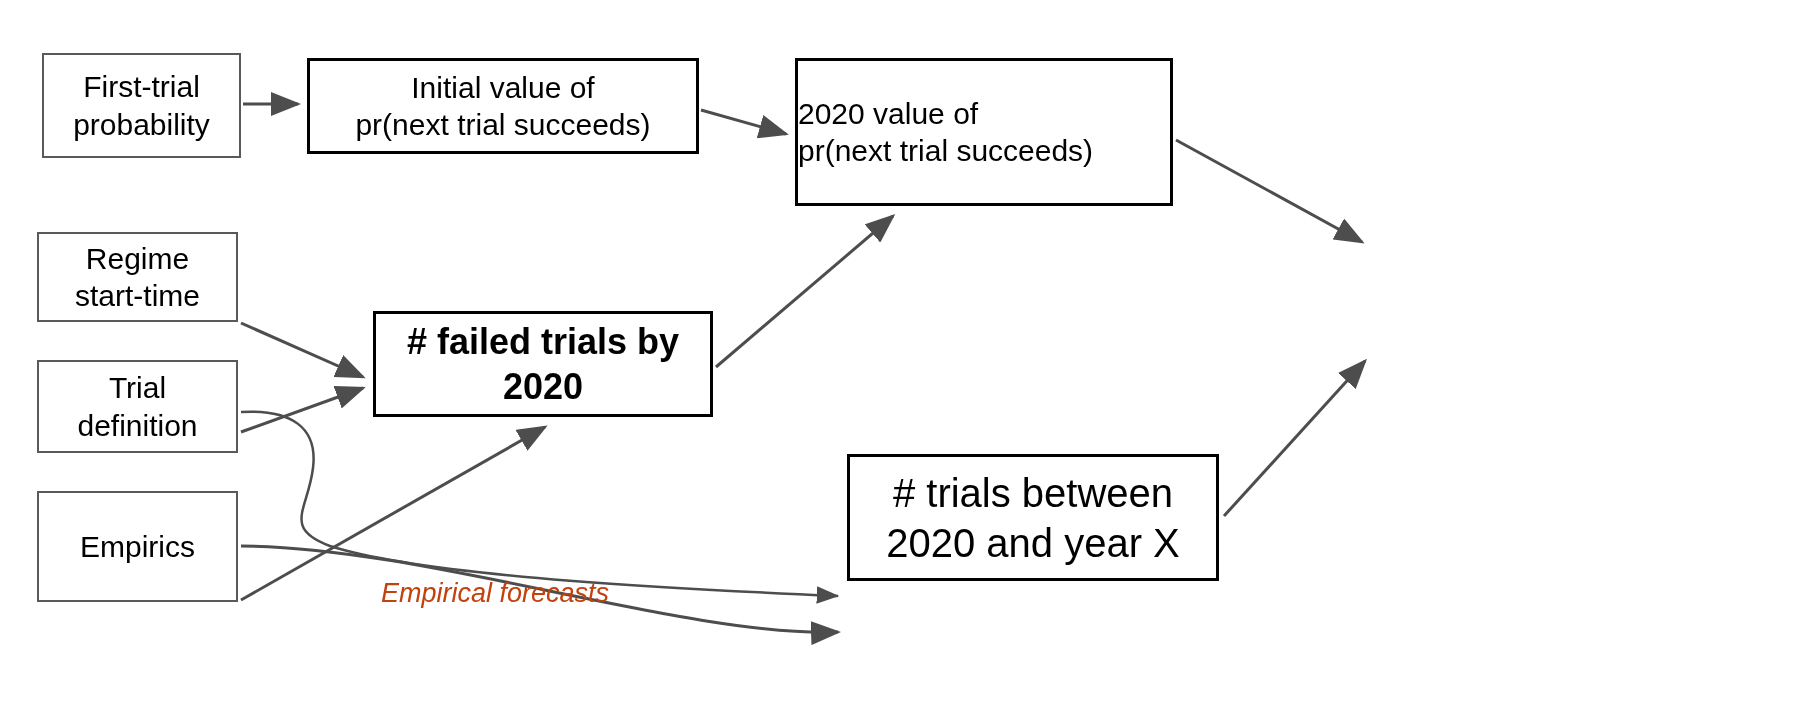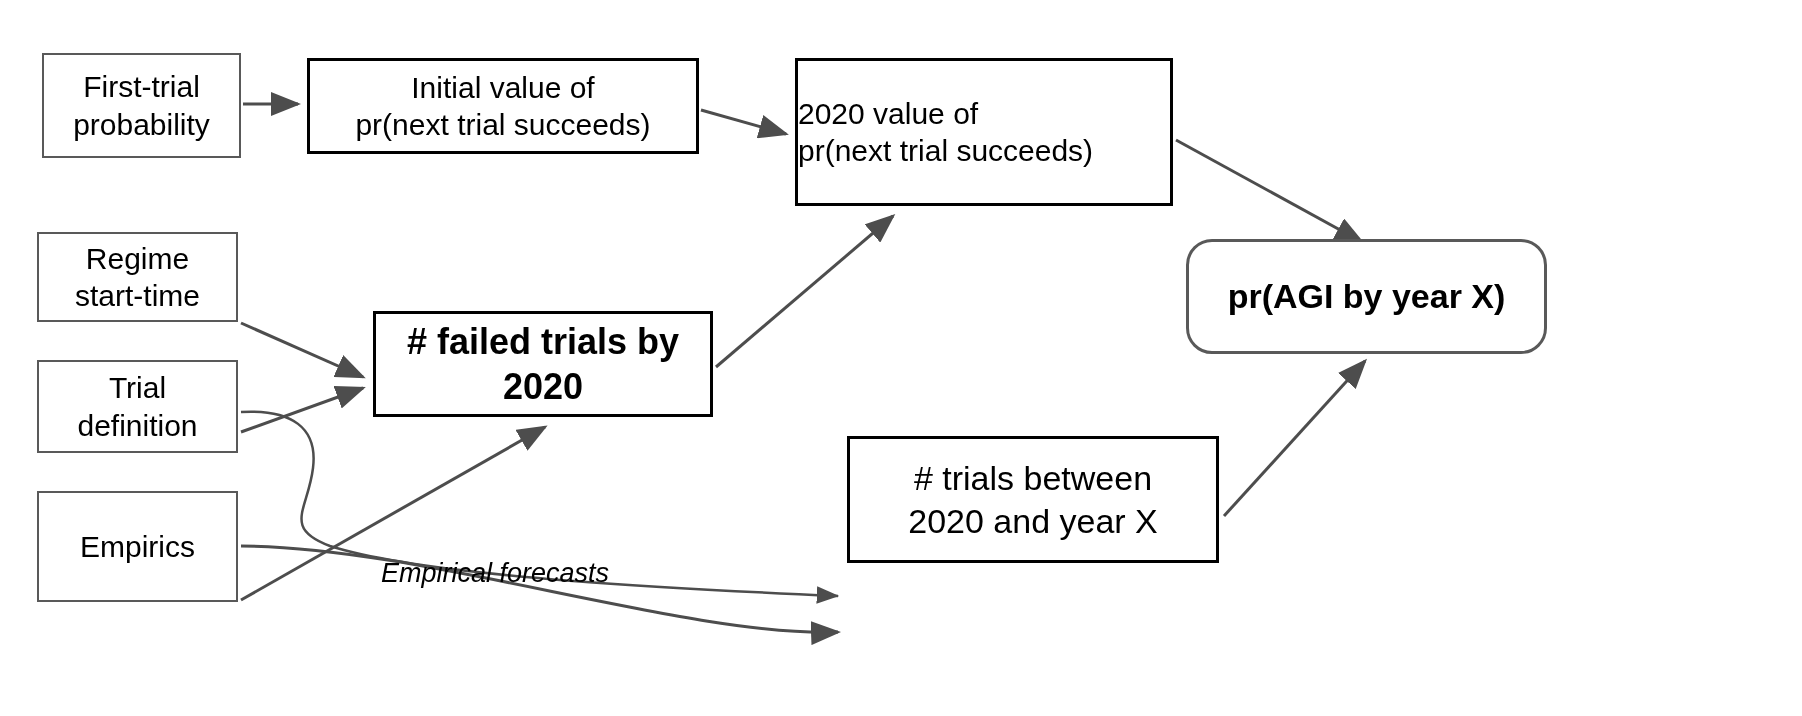--- a/index.html
+++ b/index.html
@@ -48,22 +48,23 @@
     border-radius: 26px;
     font-weight: bold;
   }
   .node.left {
     justify-content: flex-start;
     text-align: left;
   }
   .edge-label {
     position: absolute;
     font-style: italic;
-    color: #000000;
+    color: #c2410c;
     white-space: nowrap;
+    margin-top: 20px;
   }
 </style>
 </head>
 <body>
 
 <div id="canvas">
 
   <svg id="edges" viewBox="0 0 1802 716" xmlns="http://www.w3.org/2000/svg">
     <defs>
       <marker id="arrowhead" markerWidth="10" markerHeight="8" refX="9" refY="4" orient="auto" markerUnits="strokeWidth">
@@ -108,20 +109,19 @@
 start-time</div>
 
   <div class="node thin" style="left:37px; top:491px; width:201px; height:111px; font-size:30px;">Empirics</div>
 
   <div class="node thin" style="left:37px; top:360px; width:201px; height:93px; font-size:30px;">Trial
 definition</div>
 
   <div class="node thick" style="left:373px; top:311px; width:340px; height:106px; font-size:36px;font-weight:bold;"># failed trials by
 2020</div>
 
-  <div class="node thick" style="left:847px; top:436px; width:372px; height:127px; font-size:34px;"># trials between
+  <div class="node thick" style="left:847px; top:454px; width:372px; height:127px; font-size:40px;"># trials between
 2020 and year X</div>
 
-  <div class="node rounded" style="left:1186px; top:239px; width:361px; height:115px; font-size:34px;">pr(AGI by year X)</div>
 
   <div class="edge-label" style="left:381px; top:558px; font-size:27px;">Empirical forecasts</div>
 
 </div>
 
 </body></html>

